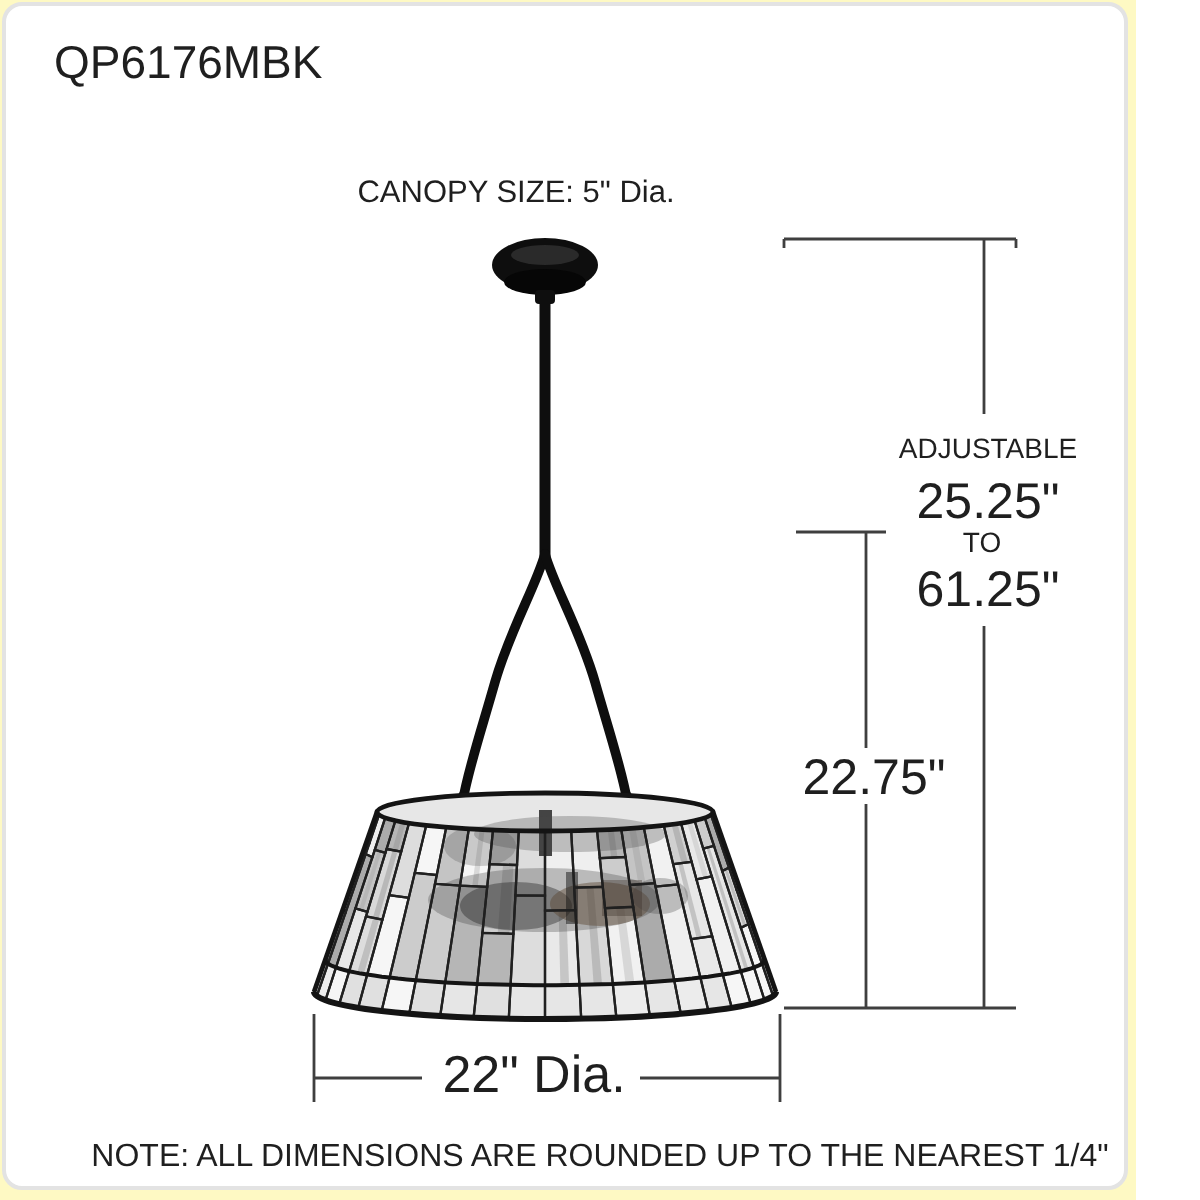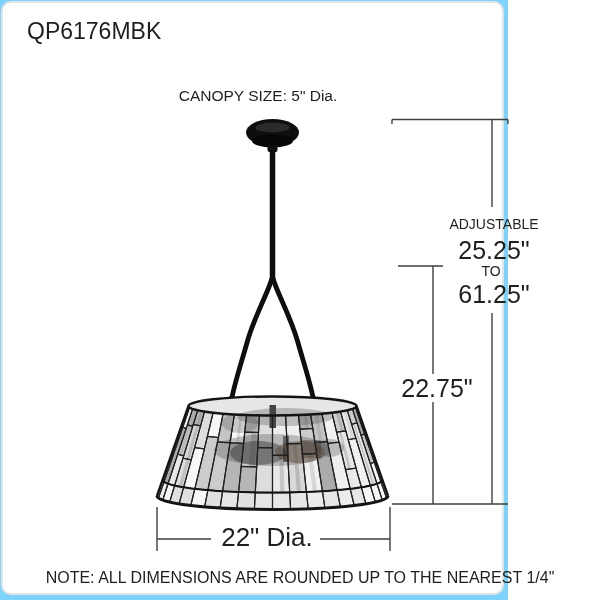--- a/index.html
+++ b/index.html
@@ -1,16 +1,16 @@
 <!DOCTYPE html>
 <html style="--dim: #3f3f3f; --txt: #1f1f1f; --fix: #0e0e0e; --border: #e3e3e3;"><head>
 <meta charset="utf-8">
 <style>
   html,body{margin:0;padding:0;background:#fff;}
-  #stage{position:relative;width:508px;height:600px;background:#7dd3fc;
+  #stage{position:relative;width:568px;height:600px;background:#fef9c3;
          font-family:"Liberation Sans", sans-serif;}
   #card{position:absolute;top:1px;left:1px;right:4px;bottom:5px;
         border:2px solid var(--border,#e3e3e3);border-radius:10px;background:#fff;}
   #diagram-svg{position:absolute;top:0;left:0;}
   text{fill:var(--txt,#1f1f1f);font-family:"Liberation Sans", sans-serif;}
   .dim{stroke:var(--dim,#3f3f3f);stroke-width:1.4;fill:none;}
   .fixture-fill{fill:var(--fix,#0e0e0e);}
   .arm{stroke:var(--fix,#0e0e0e);stroke-width:4.8;fill:none;stroke-linecap:round;}
   .rim{stroke:#141414;fill:none;}
   .t-mid{text-anchor:middle;}

